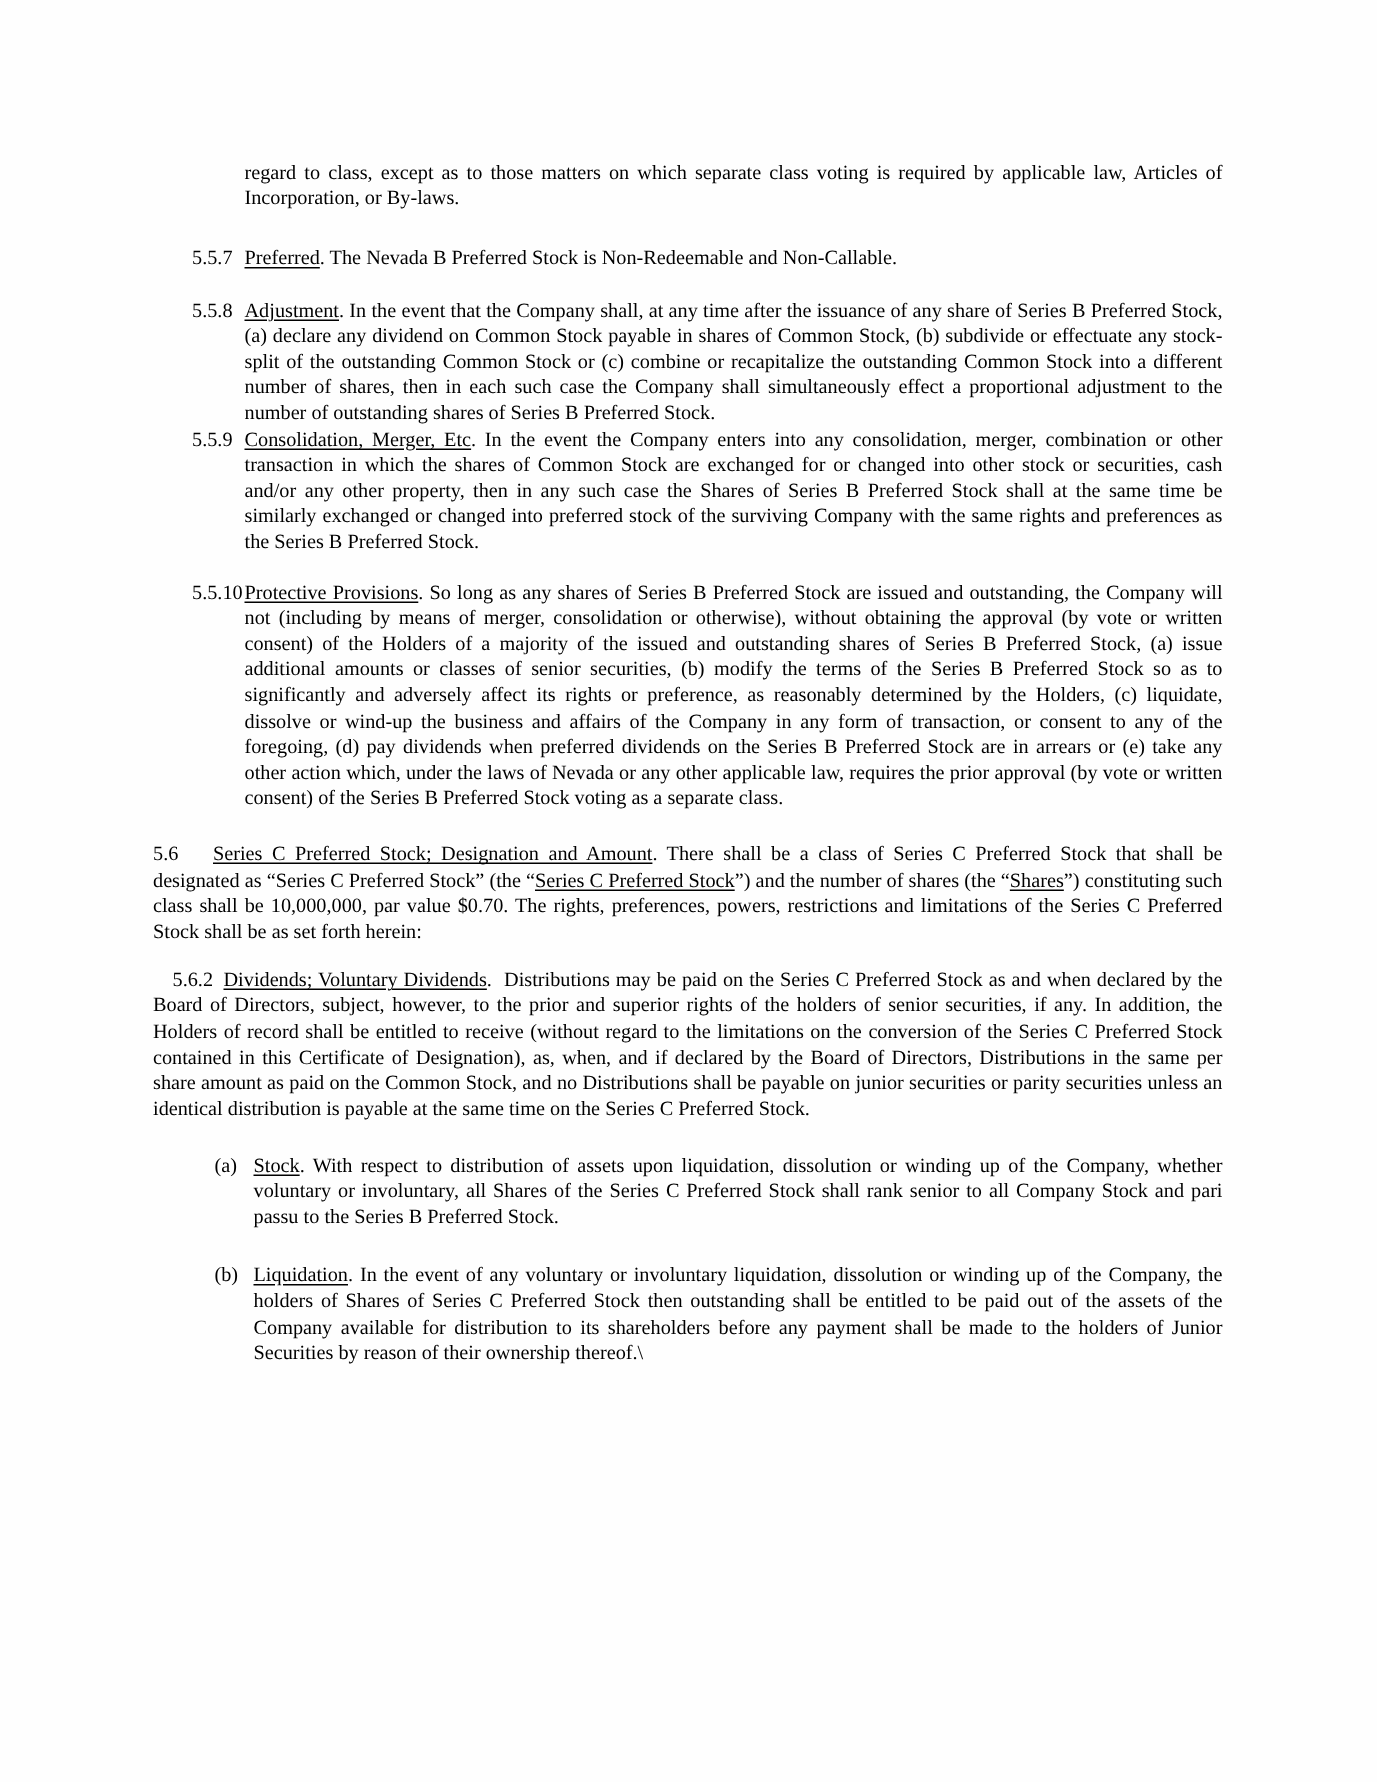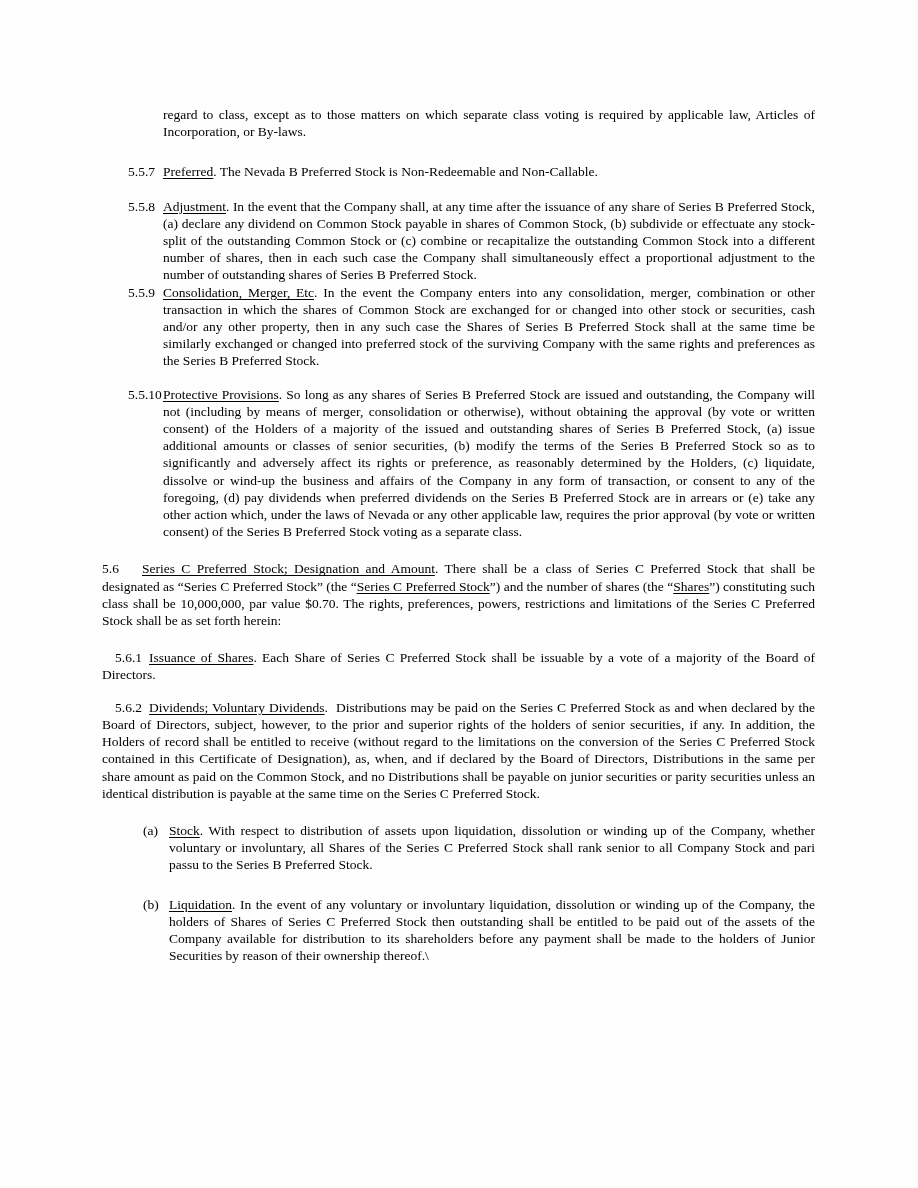--- a/index.html
+++ b/index.html
@@ -61,23 +61,20 @@
   </p>
 
   <p class="itemB mt-5510">
     <span class="num">5.5.10</span><span class="u">Protective Provisions</span><span>. So long as any shares of Series B Preferred Stock are issued and outstanding, the Company will not (including by means of merger, consolidation or otherwise), without obtaining the approval (by vote or written consent) of the Holders of a majority of the issued and outstanding shares of Series B Preferred Stock, (a) issue additional amounts or classes of senior securities, (b) modify the terms of the Series B Preferred Stock so as to significantly and adversely affect its rights or preference, as reasonably determined by the Holders, (c) liquidate, dissolve or wind-up the business and affairs of the Company in any form of transaction, or consent to any of the foregoing, (d) pay dividends when preferred dividends on the Series B Preferred Stock are in arrears or (e) take any other action which, under the laws of Nevada or any other applicable law, requires the prior approval (by vote or written consent) of the Series B Preferred Stock voting as a separate class.</span>
   </p>
 
   <p class="s56">
     <span class="num">5.6</span><span class="u">Series C Preferred Stock; Designation and Amount</span><span>. There shall be a class of Series C Preferred Stock that shall be designated as “Series C Preferred Stock” (the “</span><span class="u">Series C Preferred Stock</span><span>”) and the number of shares (the “</span><span class="u">Shares</span><span>”) constituting such class shall be 10,000,000, par value $0.70. The rights, preferences, powers, restrictions and limitations of the Series C Preferred Stock shall be as set forth herein:</span>
   </p>
 
-  <p class="itemC mt-561">
-    <span class="num">5.6.1</span><span class="u">Issuance of Shares</span><span>. Each Share of Series C Preferred Stock shall be issuable by a vote of a majority of the Board of Directors.</span>
-  </p>
 
   <p class="itemC mt-562">
     <span class="num">5.6.2</span><span class="u">Dividends; Voluntary Dividends</span><span>. &nbsp;Distributions may be paid on the Series C Preferred Stock as and when declared by the Board of Directors, subject, however, to the prior and superior rights of the holders of senior securities, if any. In addition, the Holders of record shall be entitled to receive (without regard to the limitations on the conversion of the Series C Preferred Stock contained in this Certificate of Designation), as, when, and if declared by the Board of Directors, Distributions in the same per share amount as paid on the Common Stock, and no Distributions shall be payable on junior securities or parity securities unless an identical distribution is payable at the same time on the Series C Preferred Stock.</span>
   </p>
 
 
   <div class="sub mt-suba">
     <span class="marker">(a)</span><span class="u">Stock</span><span>. With respect to distribution of assets upon liquidation, dissolution or winding up of the Company, whether voluntary or involuntary, all Shares of the Series C Preferred Stock shall rank senior to all Company Stock and pari passu to the Series B Preferred Stock.</span>
   </div>
 

